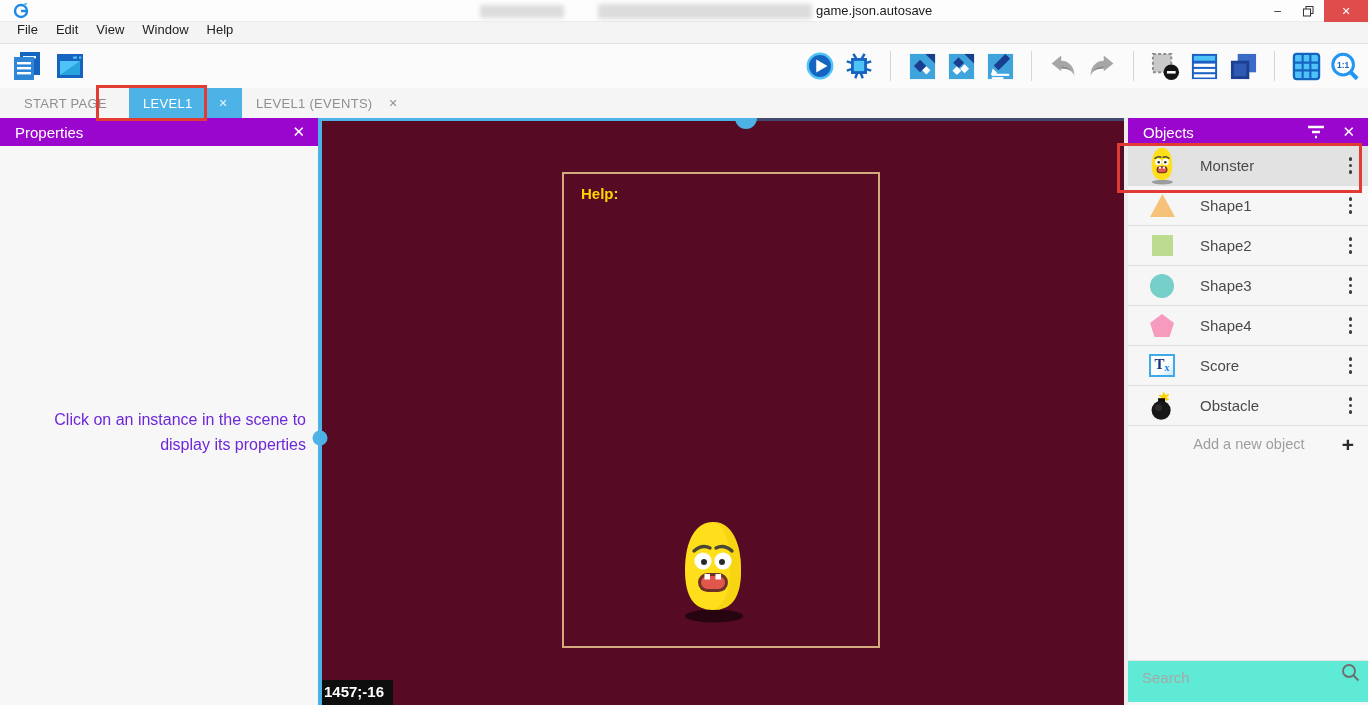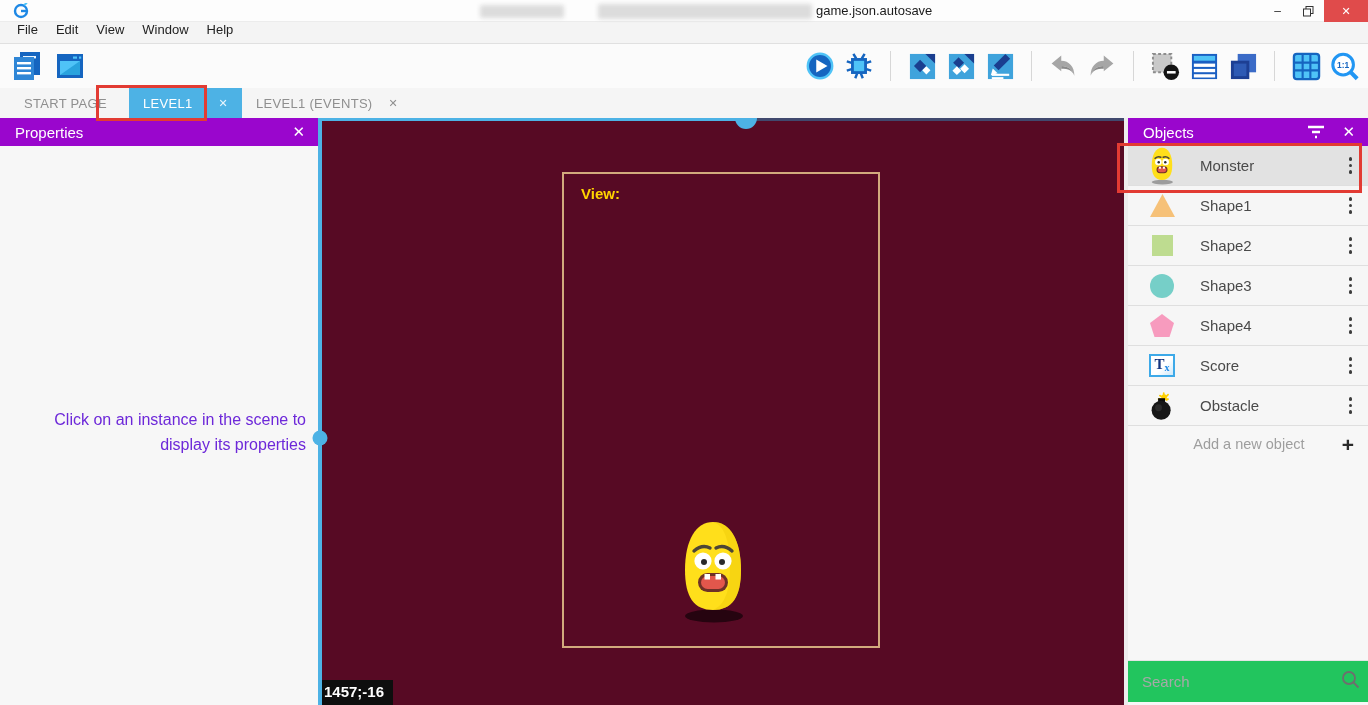--- a/index.html
+++ b/index.html
@@ -70,21 +70,21 @@
   .obj-row.selected { background:#e2e2e2; }
   .obj-thumb { width:32px; display:flex; align-items:center; justify-content:center; margin-right:22px; flex:none; }
   .obj-label { flex:1; font-size:15px; color:#4a4a4a; }
   .kebab { display:flex; flex-direction:column; gap:3px; padding:4px 4px; }
   .kebab i { width:3.5px; height:3.5px; border-radius:50%; background:#3c3c3c; }
   .annot.monster-annot { left:-11px; top:25px; width:245px; height:50px; }
   .add-row { height:36px; flex:none; display:flex; align-items:center; padding:0 14px 0 0; }
   .add-label { flex:1; text-align:center; color:#9e9e9e; font-size:14.5px; padding-left:28px; }
   .add-plus { font-size:21px; color:#2b2b2b; font-weight:bold; line-height:1; }
   .obj-spacer { flex:1; }
-  .search-row { height:42px; flex:none; display:flex; align-items:center; background:#22c55e; border-top:1px solid #e4e4e4; padding:0 14px; margin-bottom:3px; }
+  .search-row { height:42px; flex:none; display:flex; align-items:flex-end; background:#5eead4; border-top:1px solid #e4e4e4; padding:16px 14px; margin-bottom:3px; }
   .search-input { flex:1; border:none; outline:none; background:transparent; font-size:15px; color:#444; font-family:"Liberation Sans", sans-serif; }
   .search-input::placeholder { color:#a8a8a8; }
 
   
   .thumb-square { width:21px; height:21px; background:#bedc90; }
   .thumb-circle { width:24px; height:24px; border-radius:50%; background:#76cfc8; }
   .tx-icon { width:26px; height:23px; border:2px solid #3da9e8; background:linear-gradient(135deg,#ffffff 55%,#cde8fa); display:flex; align-items:flex-start; justify-content:center; }
   .tx-t { font-family:"Liberation Serif", serif; font-weight:bold; font-size:15px; color:#16357f; line-height:1.1; }
   .tx-x { font-family:"Liberation Serif", serif; font-weight:bold; font-size:10px; color:#1e88e5; margin-top:6px; }
 </style>
@@ -266,21 +266,21 @@
   </div>
 
   <div class="scene">
     <div class="scene-border-left"></div>
     <div class="scene-border-top-blue"></div>
     <div class="scene-border-top-dark"></div>
     <div class="handle-top"></div>
     <div class="handle-left"></div>
 
     <div class="game-window">
-      <span class="score-instance">View:</span>
+      <span class="score-instance">Help:</span>
     </div>
 
     <span class="monster-instance">
       <svg width="70" height="104" viewBox="0 0 70 104">
         <ellipse cx="36" cy="96" rx="29" ry="6.5" fill="#16030a" opacity="0.75"></ellipse>
         <path d="M35 2 C52 2 63 20 63 50 C63 77 54 90 35 90 C16 90 7 77 7 50 C7 20 18 2 35 2 Z" fill="#ffdf1b"></path>
         <path d="M35 2 C52 2 63 20 63 50 C63 77 54 90 35 90 C45 86 52 74 52 48 C52 20 46 5 35 2 Z" fill="#f2ce0e" opacity="0.6"></path>
         <path d="M16 31 Q24 24 32 28" stroke="#4c4636" stroke-width="3.4" fill="none" stroke-linecap="round"></path>
         <path d="M38 28 Q46 24 54 31" stroke="#4c4636" stroke-width="3.4" fill="none" stroke-linecap="round"></path>
         <circle cx="25" cy="41" r="8.6" fill="#fff"></circle>

